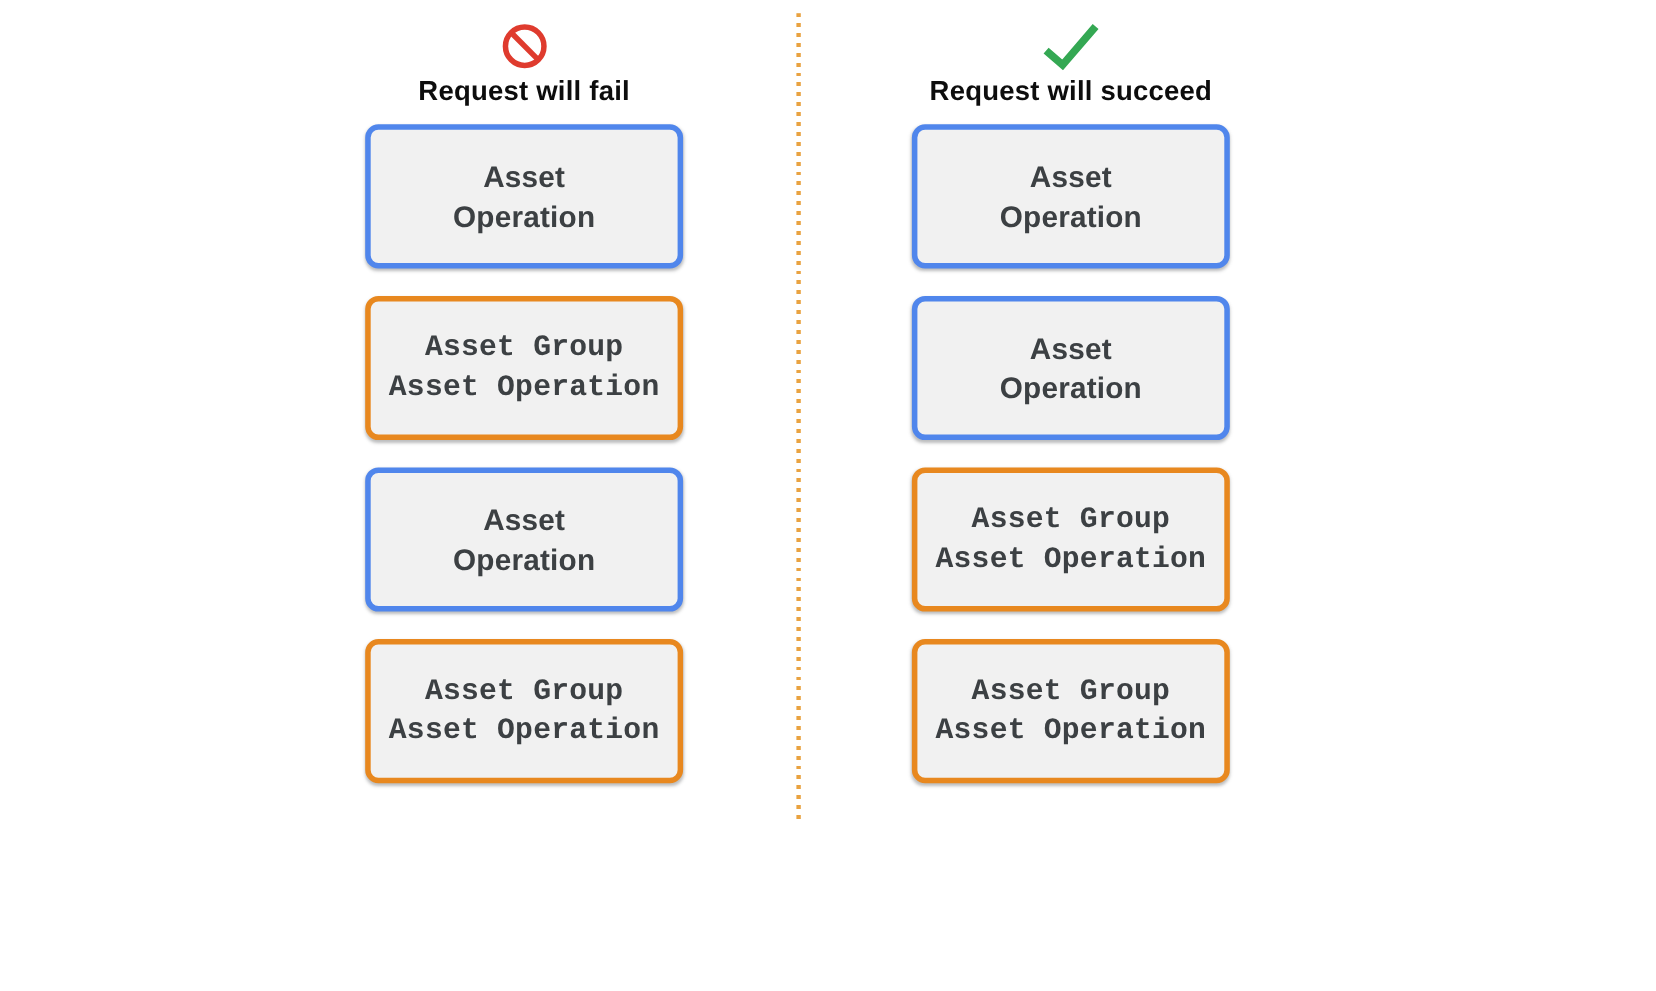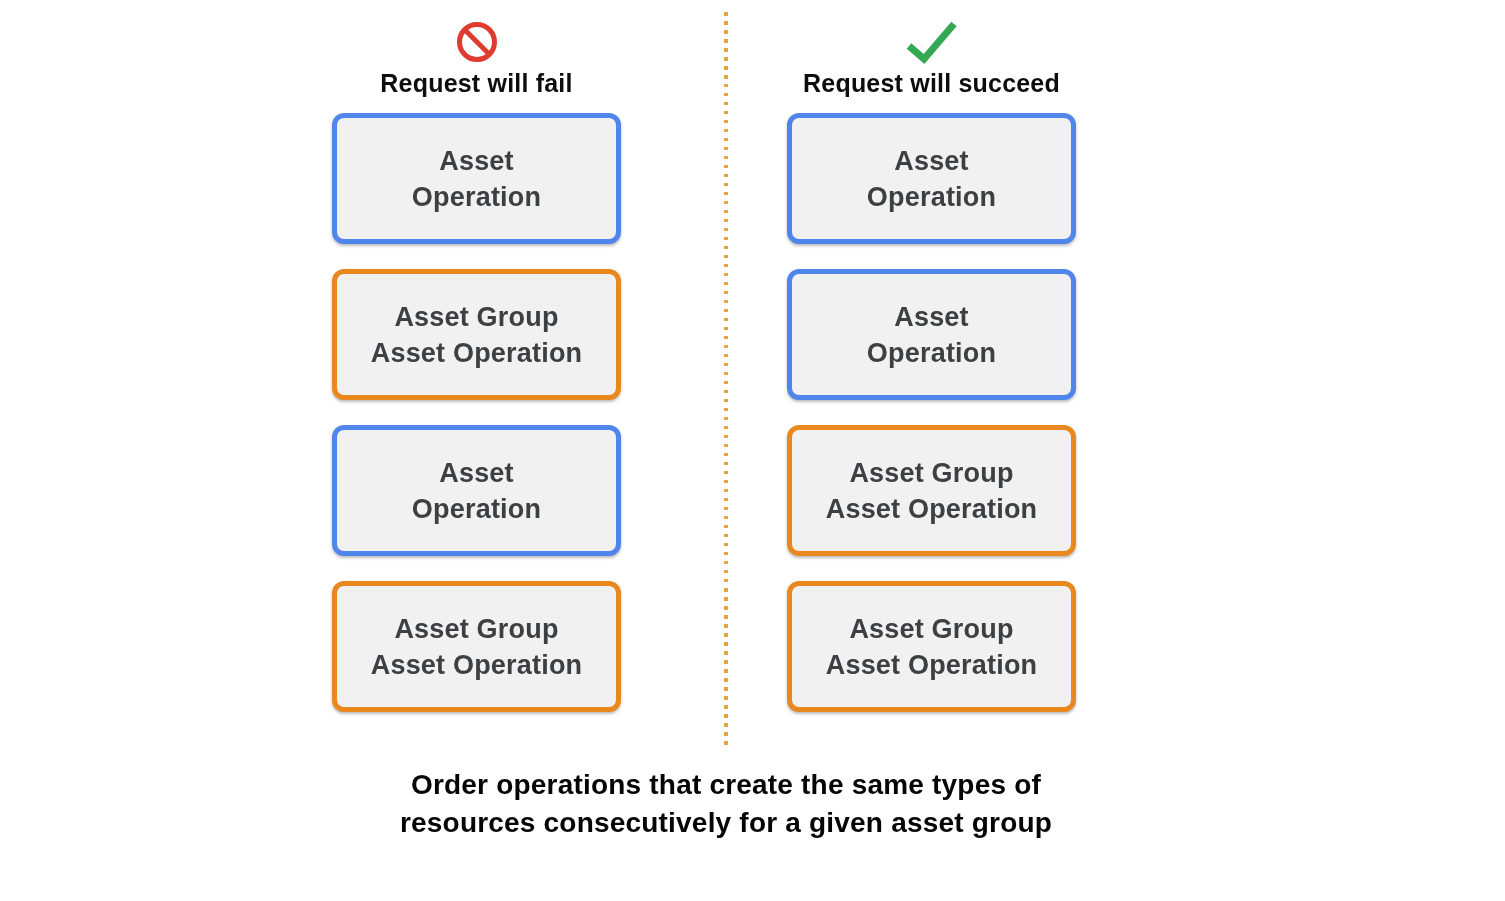--- a/index.html
+++ b/index.html
@@ -17,21 +17,21 @@
   }
   .column {
     position: absolute;
     top: 22px;
     width: 289px;
     display: flex;
     flex-direction: column;
     align-items: center;
   }
   .column.fail { left: 332px; }
-  .column.succeed { left: 787px; }
+  .column.succeed { left: 829px; }
   .icon-slot {
     height: 44px;
     display: flex;
     align-items: center;
     justify-content: center;
     margin-bottom: 3px;
   }
   .no-icon { color: var(--fail-red, #DF3B2E); }
   .check-icon { color: var(--success-green, #34A853); }
   .col-title {
@@ -52,21 +52,21 @@
     border: 5px solid #a16207;
     border-radius: 12px;
     background: var(--box-fill, #F1F1F1);
     display: flex;
     align-items: center;
     justify-content: center;
     text-align: center;
     box-shadow: 0 2px 3px rgba(60, 64, 67, 0.35);
   }
   .box[data-type="asset-operation"] { border-color: var(--asset-operation-border, #5086EC); }
-  .box[data-type="asset-group-asset-operation"] { border-color: var(--asset-group-border, #E8881F); }
+  .box[data-type="asset-group-asset-operation"] { border-color: var(--asset-group-border, #E8881F); font-family: Liberation Mono, monospace; }
   .box-label {
     font-size: 27px;
     font-weight: 700;
     line-height: 36px;
     color: var(--box-text, #3C4043);
     white-space: pre-line;
     letter-spacing: 0.2px;
   }
   .divider {
     position: absolute;
@@ -152,15 +152,14 @@
     <div class="box" data-type="asset-group-asset-operation">
       <span class="box-label">Asset Group
 Asset Operation</span>
     </div>
     <div class="box" data-type="asset-group-asset-operation">
       <span class="box-label">Asset Group
 Asset Operation</span>
     </div>
   </div>
 
-  <div class="caption">Order operations that create the same types of resources consecutively for a given asset group</div>
 
 </div>
 
 </body></html>

